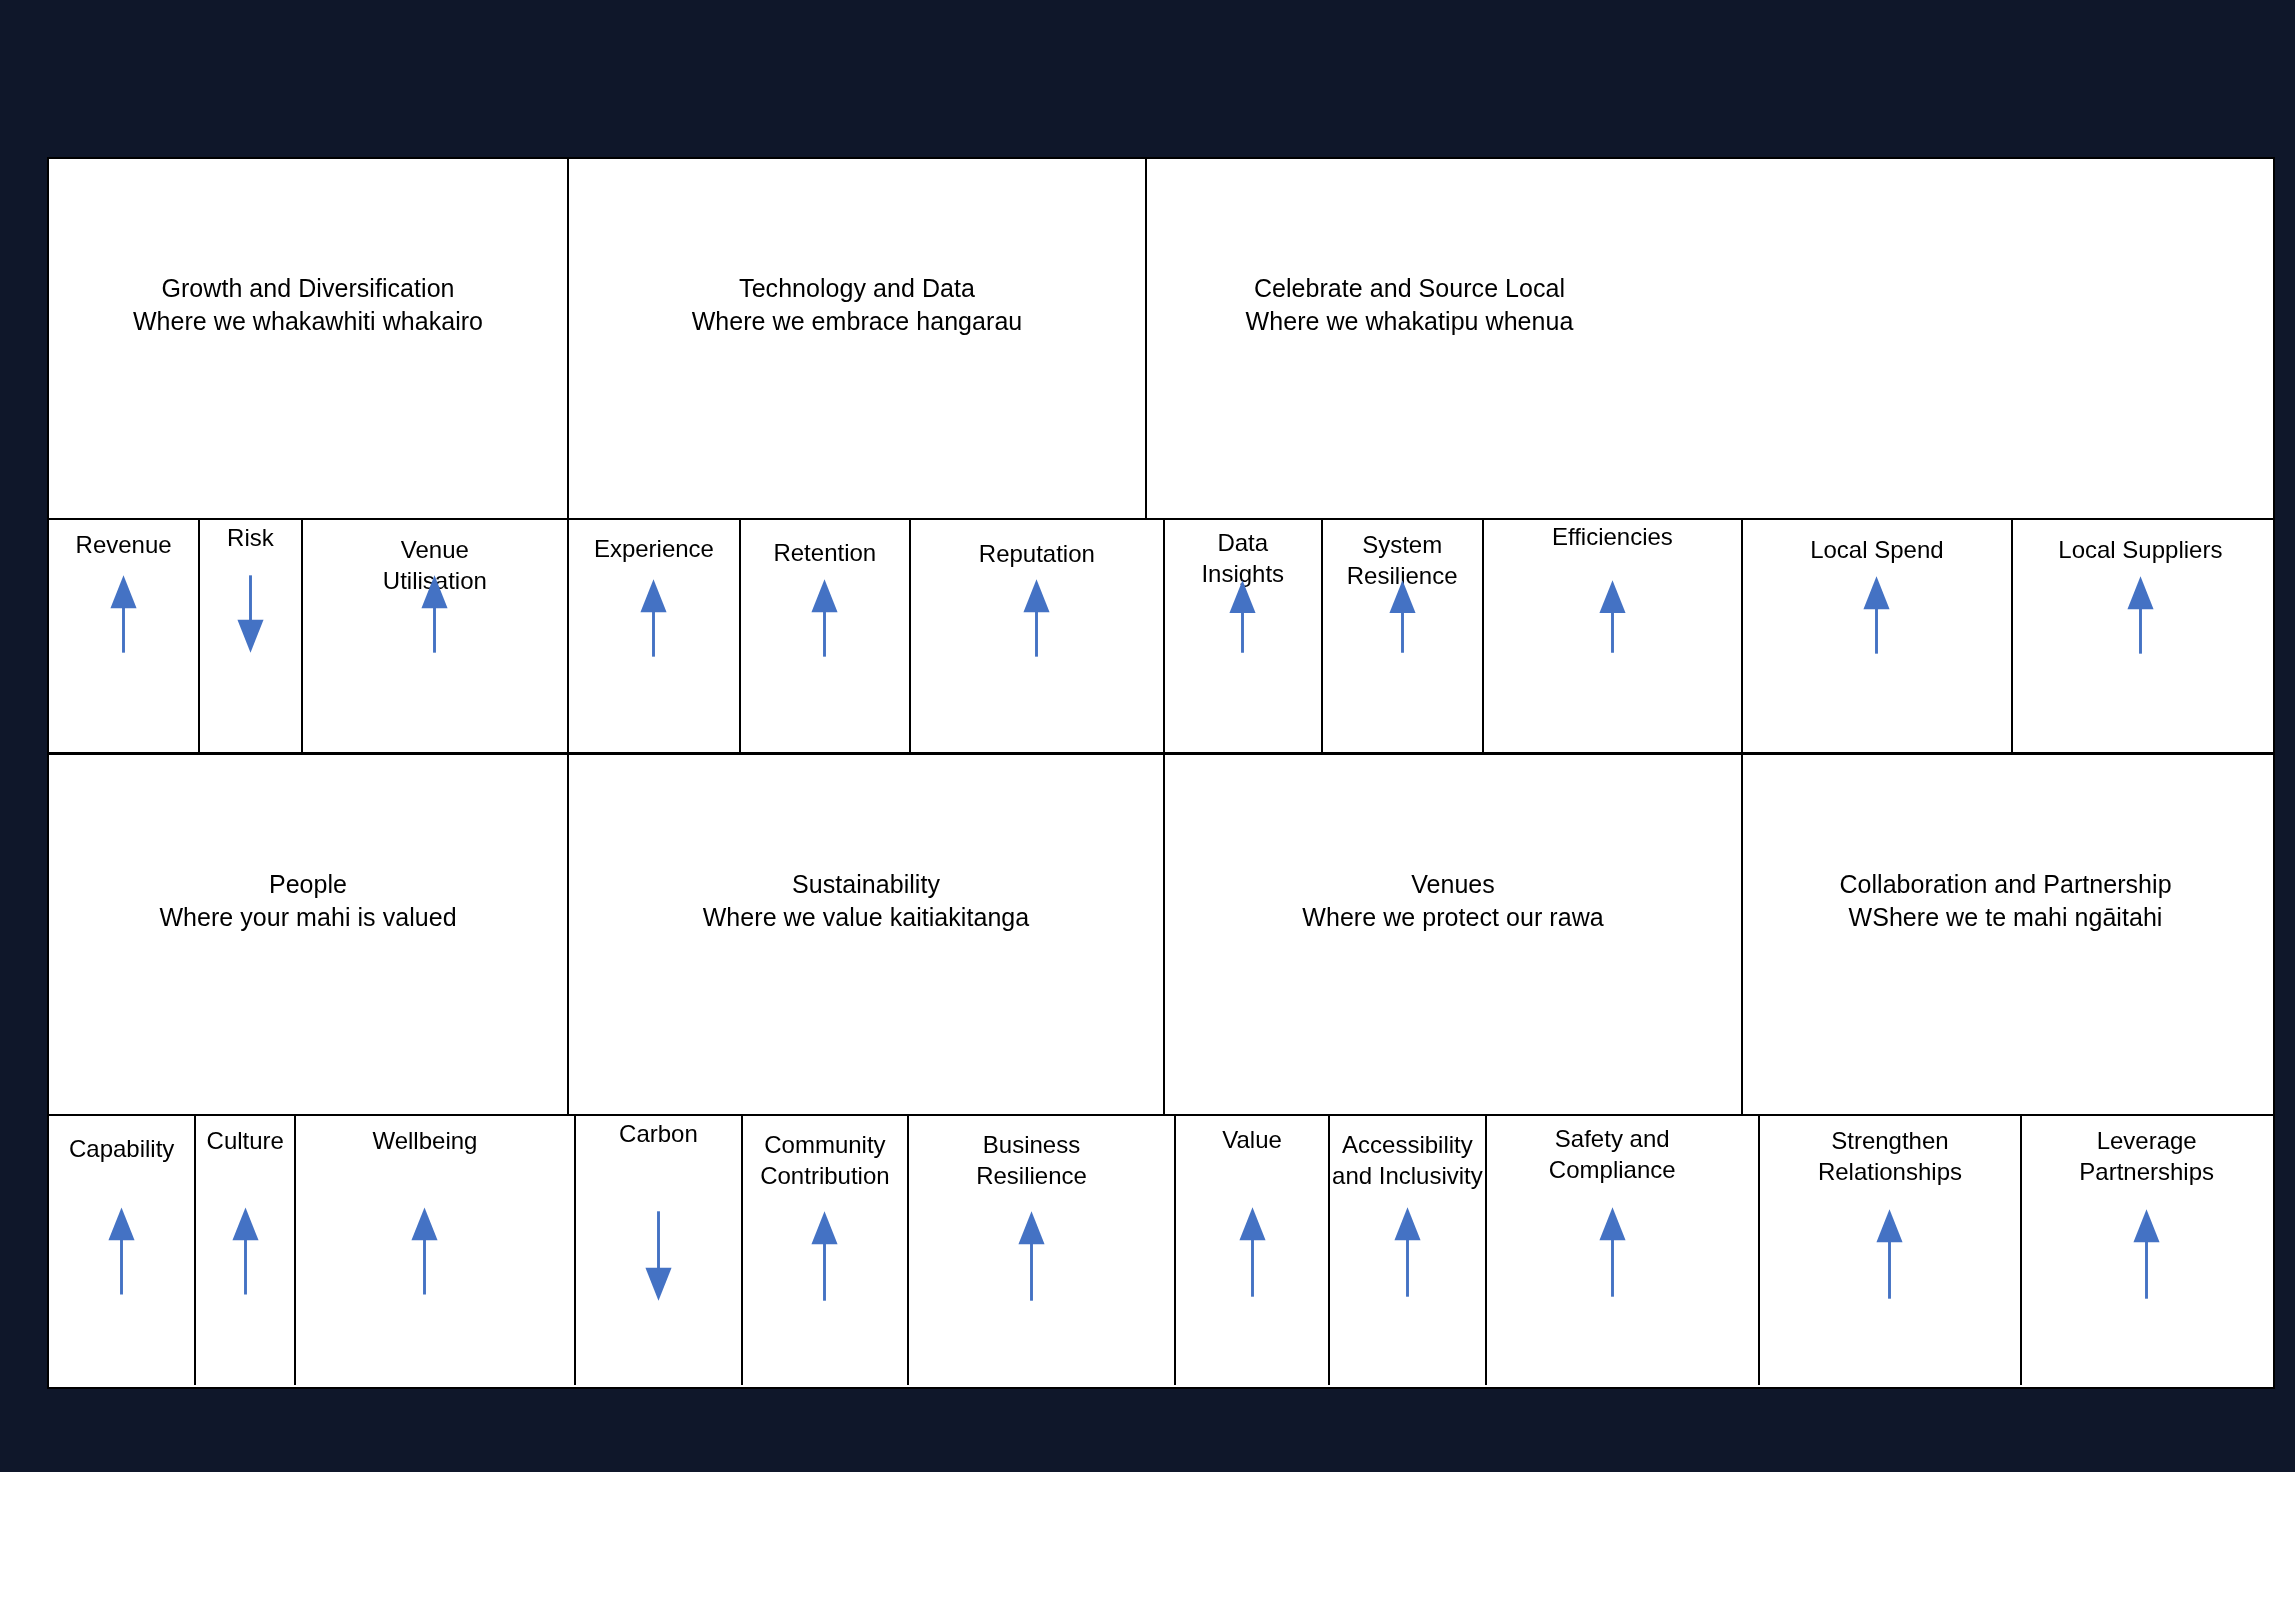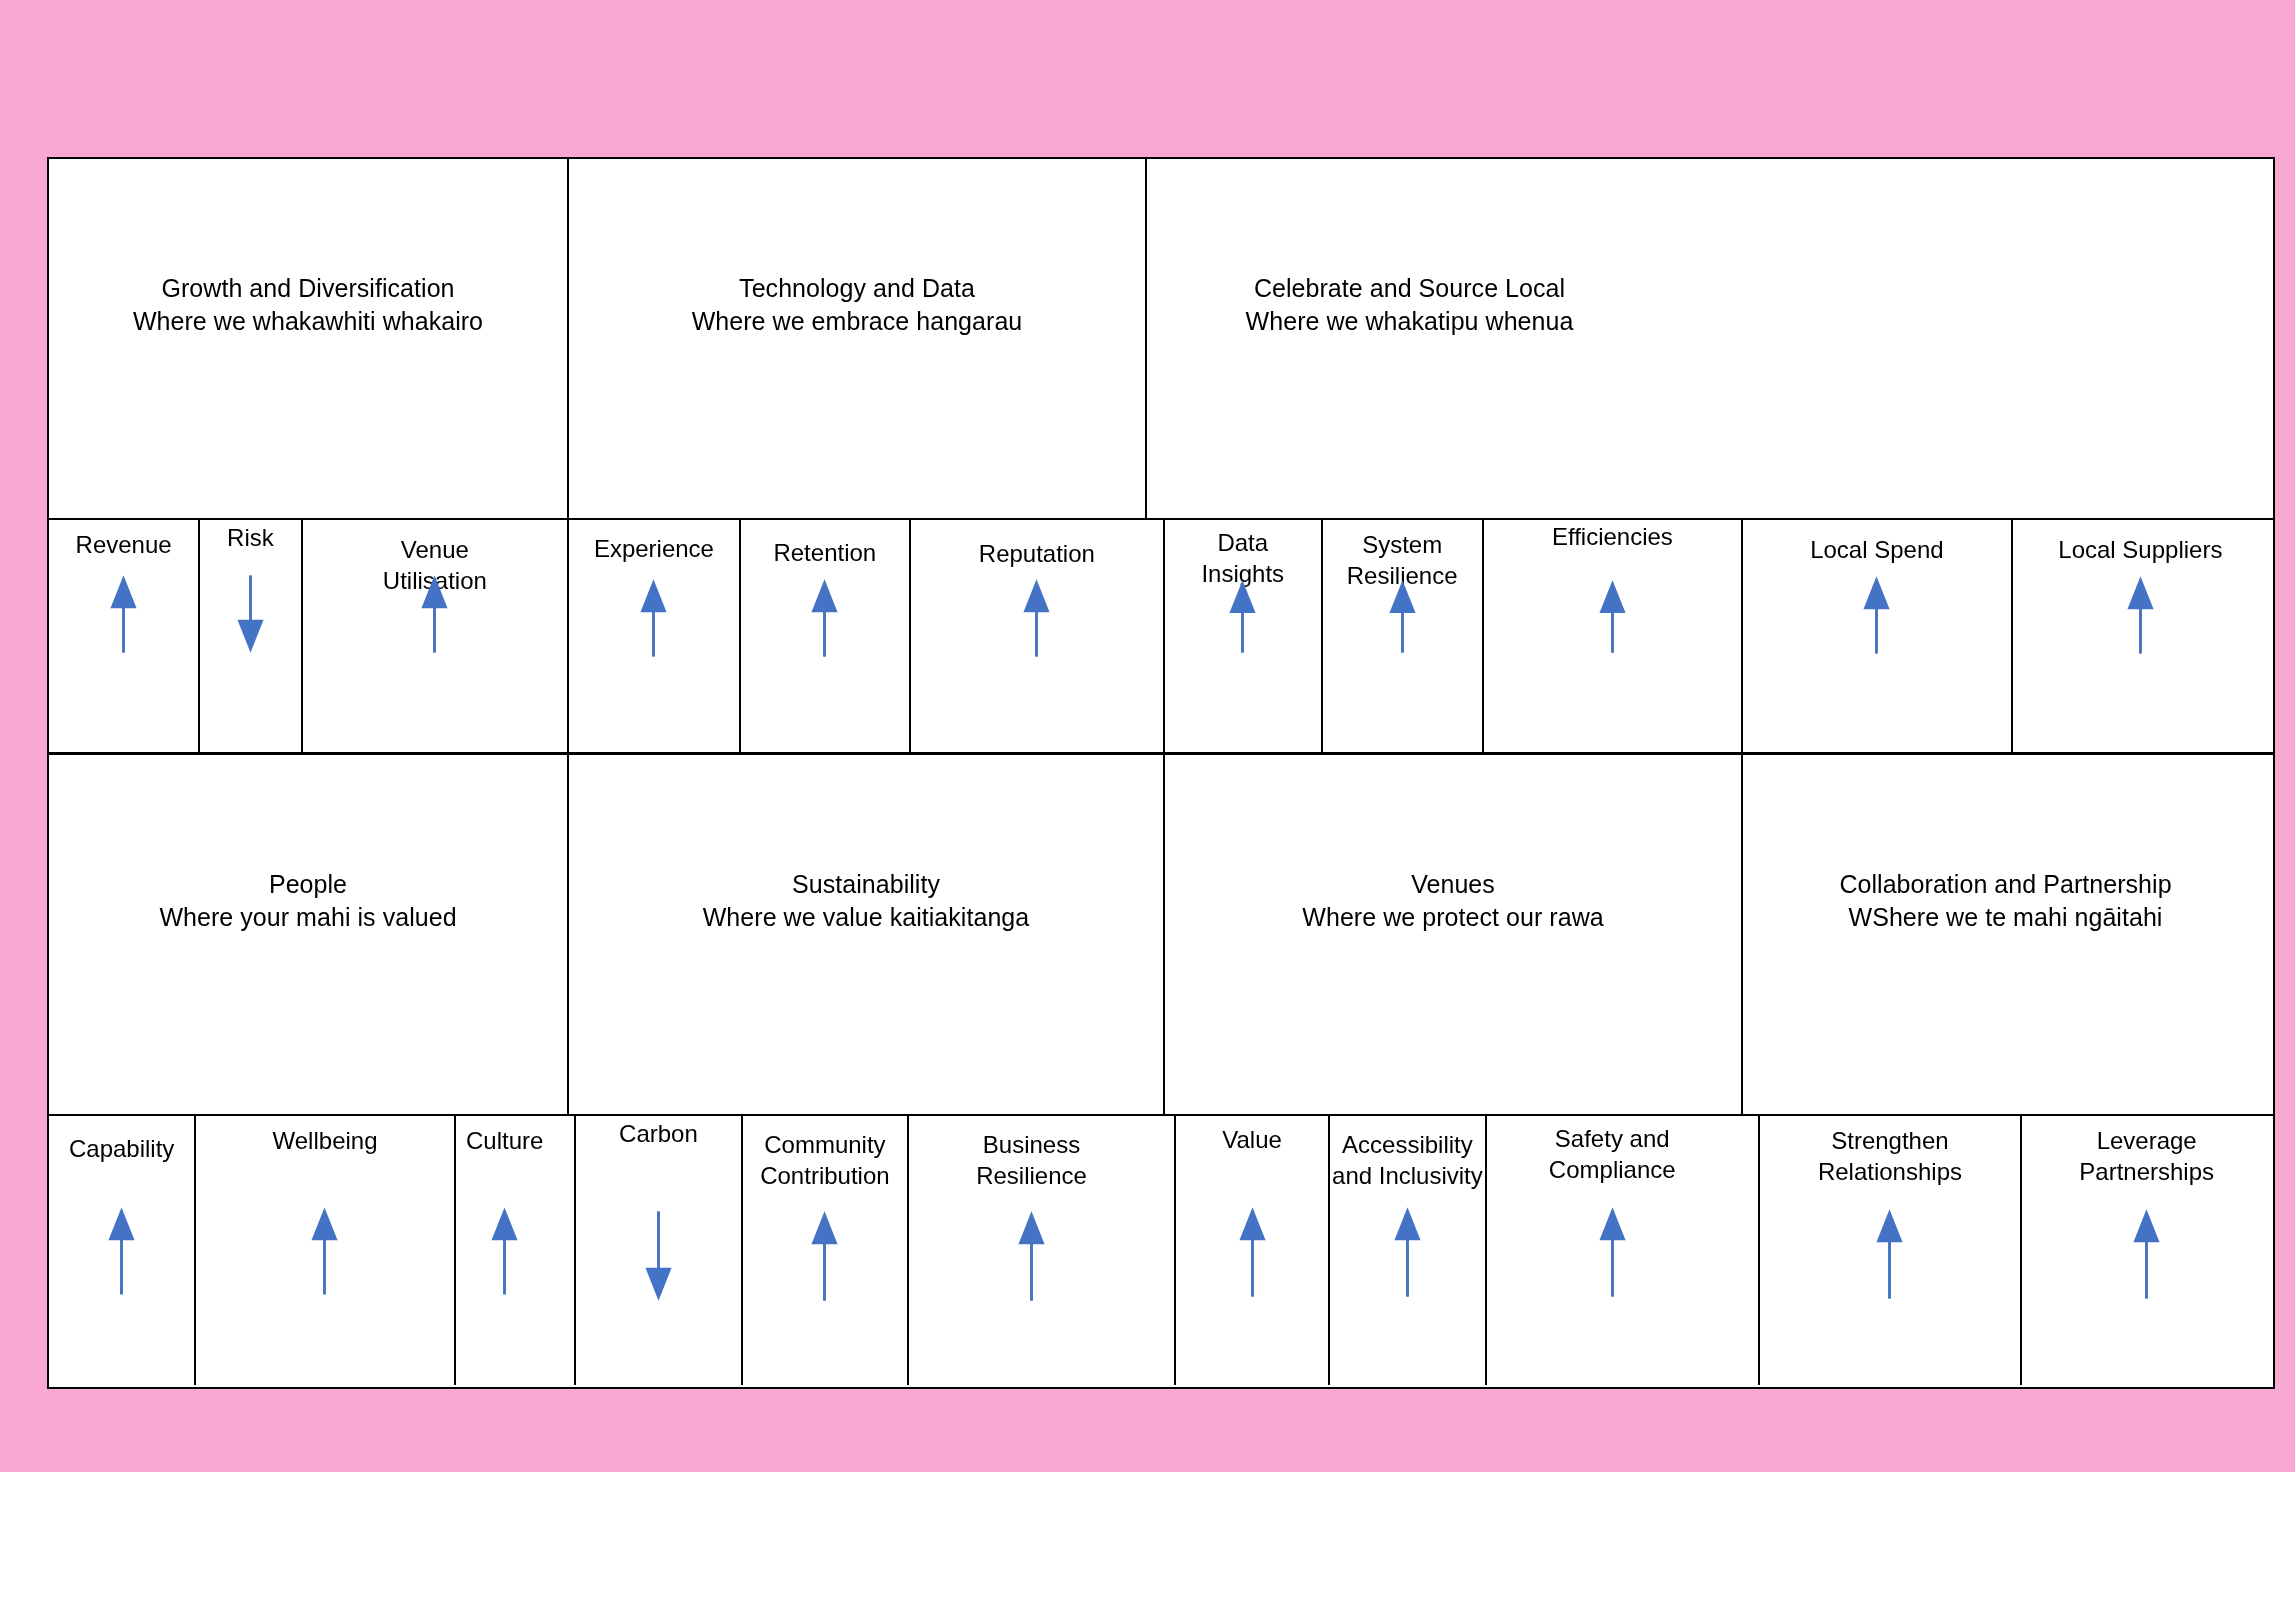--- a/index.html
+++ b/index.html
@@ -1,17 +1,17 @@
 <!DOCTYPE html>
 <html style="font-size:7.8px"><head>
 <meta charset="utf-8">
 <style>
   html,body{margin:0;padding:0;background:#ffffff;}
   body{width:2295px;height:1600px;font-family:"Liberation Sans",sans-serif;color:#000;}
-  #stage{position:relative;width:2295px;height:1472px;overflow:hidden;background:#f9a8d4;}
+  #stage{position:relative;width:2295px;height:1472px;overflow:hidden;background:#0f172a;}
 
   
   .grid{
     position:absolute;
     left:47px; top:157px;
     width:2228px; height:1232px;
     box-sizing:border-box;
     border:2.9px solid #000;
     background:#fff;
   }
@@ -260,34 +260,34 @@
               <div class="lbl" style="top: 18.5px;">
                 <span>Capability</span>
               </div>
               <div class="arrow" style="top: 93px; left: calc(50% - 14.6px);">
                 <svg width="29" height="88" viewBox="0 0 60 180">
                   <rect x="27" y="64" width="6" height="116" fill="#4472C4"></rect>
                   <polygon points="30,0 3,68 57,68" fill="#4472C4"></polygon>
                 </svg>
               </div>
             </div>
-            <div class="cell" style="width: 51.4%;">
-              <div class="lbl" style="top: 10.7px;">
-                <span>Wellbeing</span>
+            <div class="cell" style="width: 19.8%;">
+              <div class="lbl" style="top: 10.7px;">
+                <span>Culture</span>
               </div>
               <div class="arrow" style="top: 93px; left: calc(50% - 14.6px);">
                 <svg width="29" height="88" viewBox="0 0 60 180">
                   <rect x="27" y="64" width="6" height="116" fill="#4472C4"></rect>
                   <polygon points="30,0 3,68 57,68" fill="#4472C4"></polygon>
                 </svg>
               </div>
             </div>
-            <div class="cell" style="width: 19.8%;">
-              <div class="lbl" style="top: 10.7px;">
-                <span>Culture</span>
+            <div class="cell" style="width: 51.4%;">
+              <div class="lbl" style="top: 10.7px;">
+                <span>Wellbeing</span>
               </div>
               <div class="arrow" style="top: 93px; left: calc(50% - 14.6px);">
                 <svg width="29" height="88" viewBox="0 0 60 180">
                   <rect x="27" y="64" width="6" height="116" fill="#4472C4"></rect>
                   <polygon points="30,0 3,68 57,68" fill="#4472C4"></polygon>
                 </svg>
               </div>
             </div>
           </div>
         </div>

